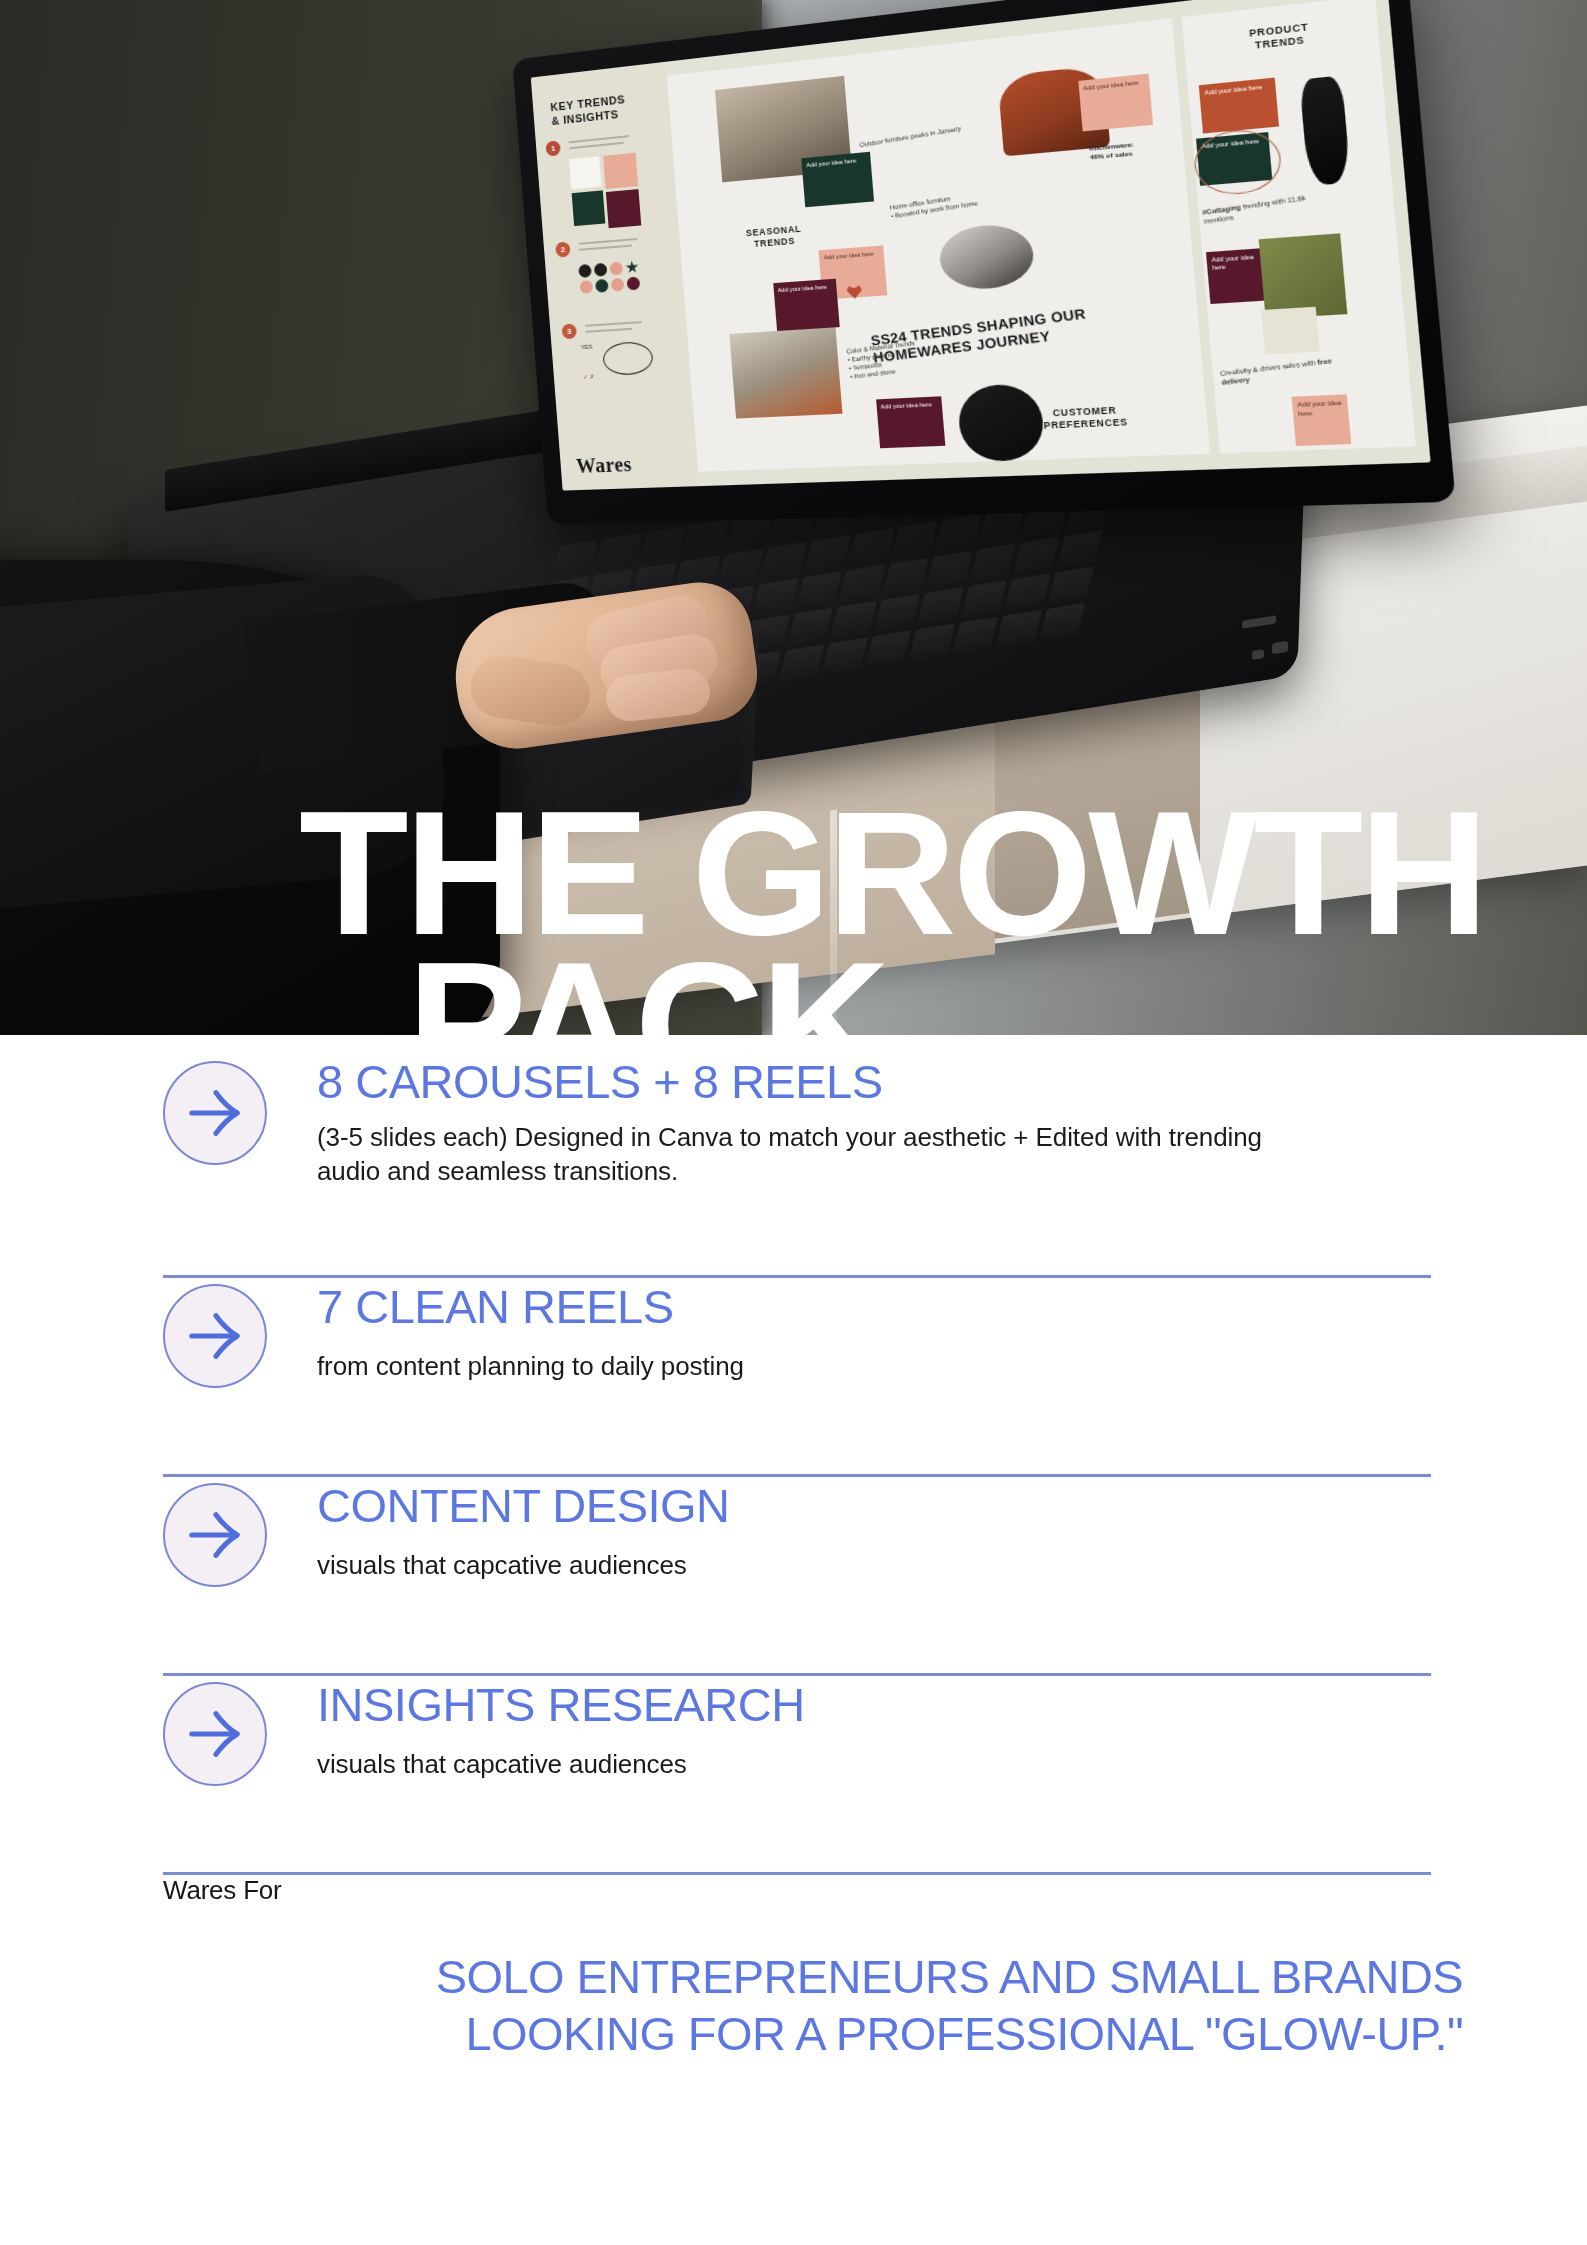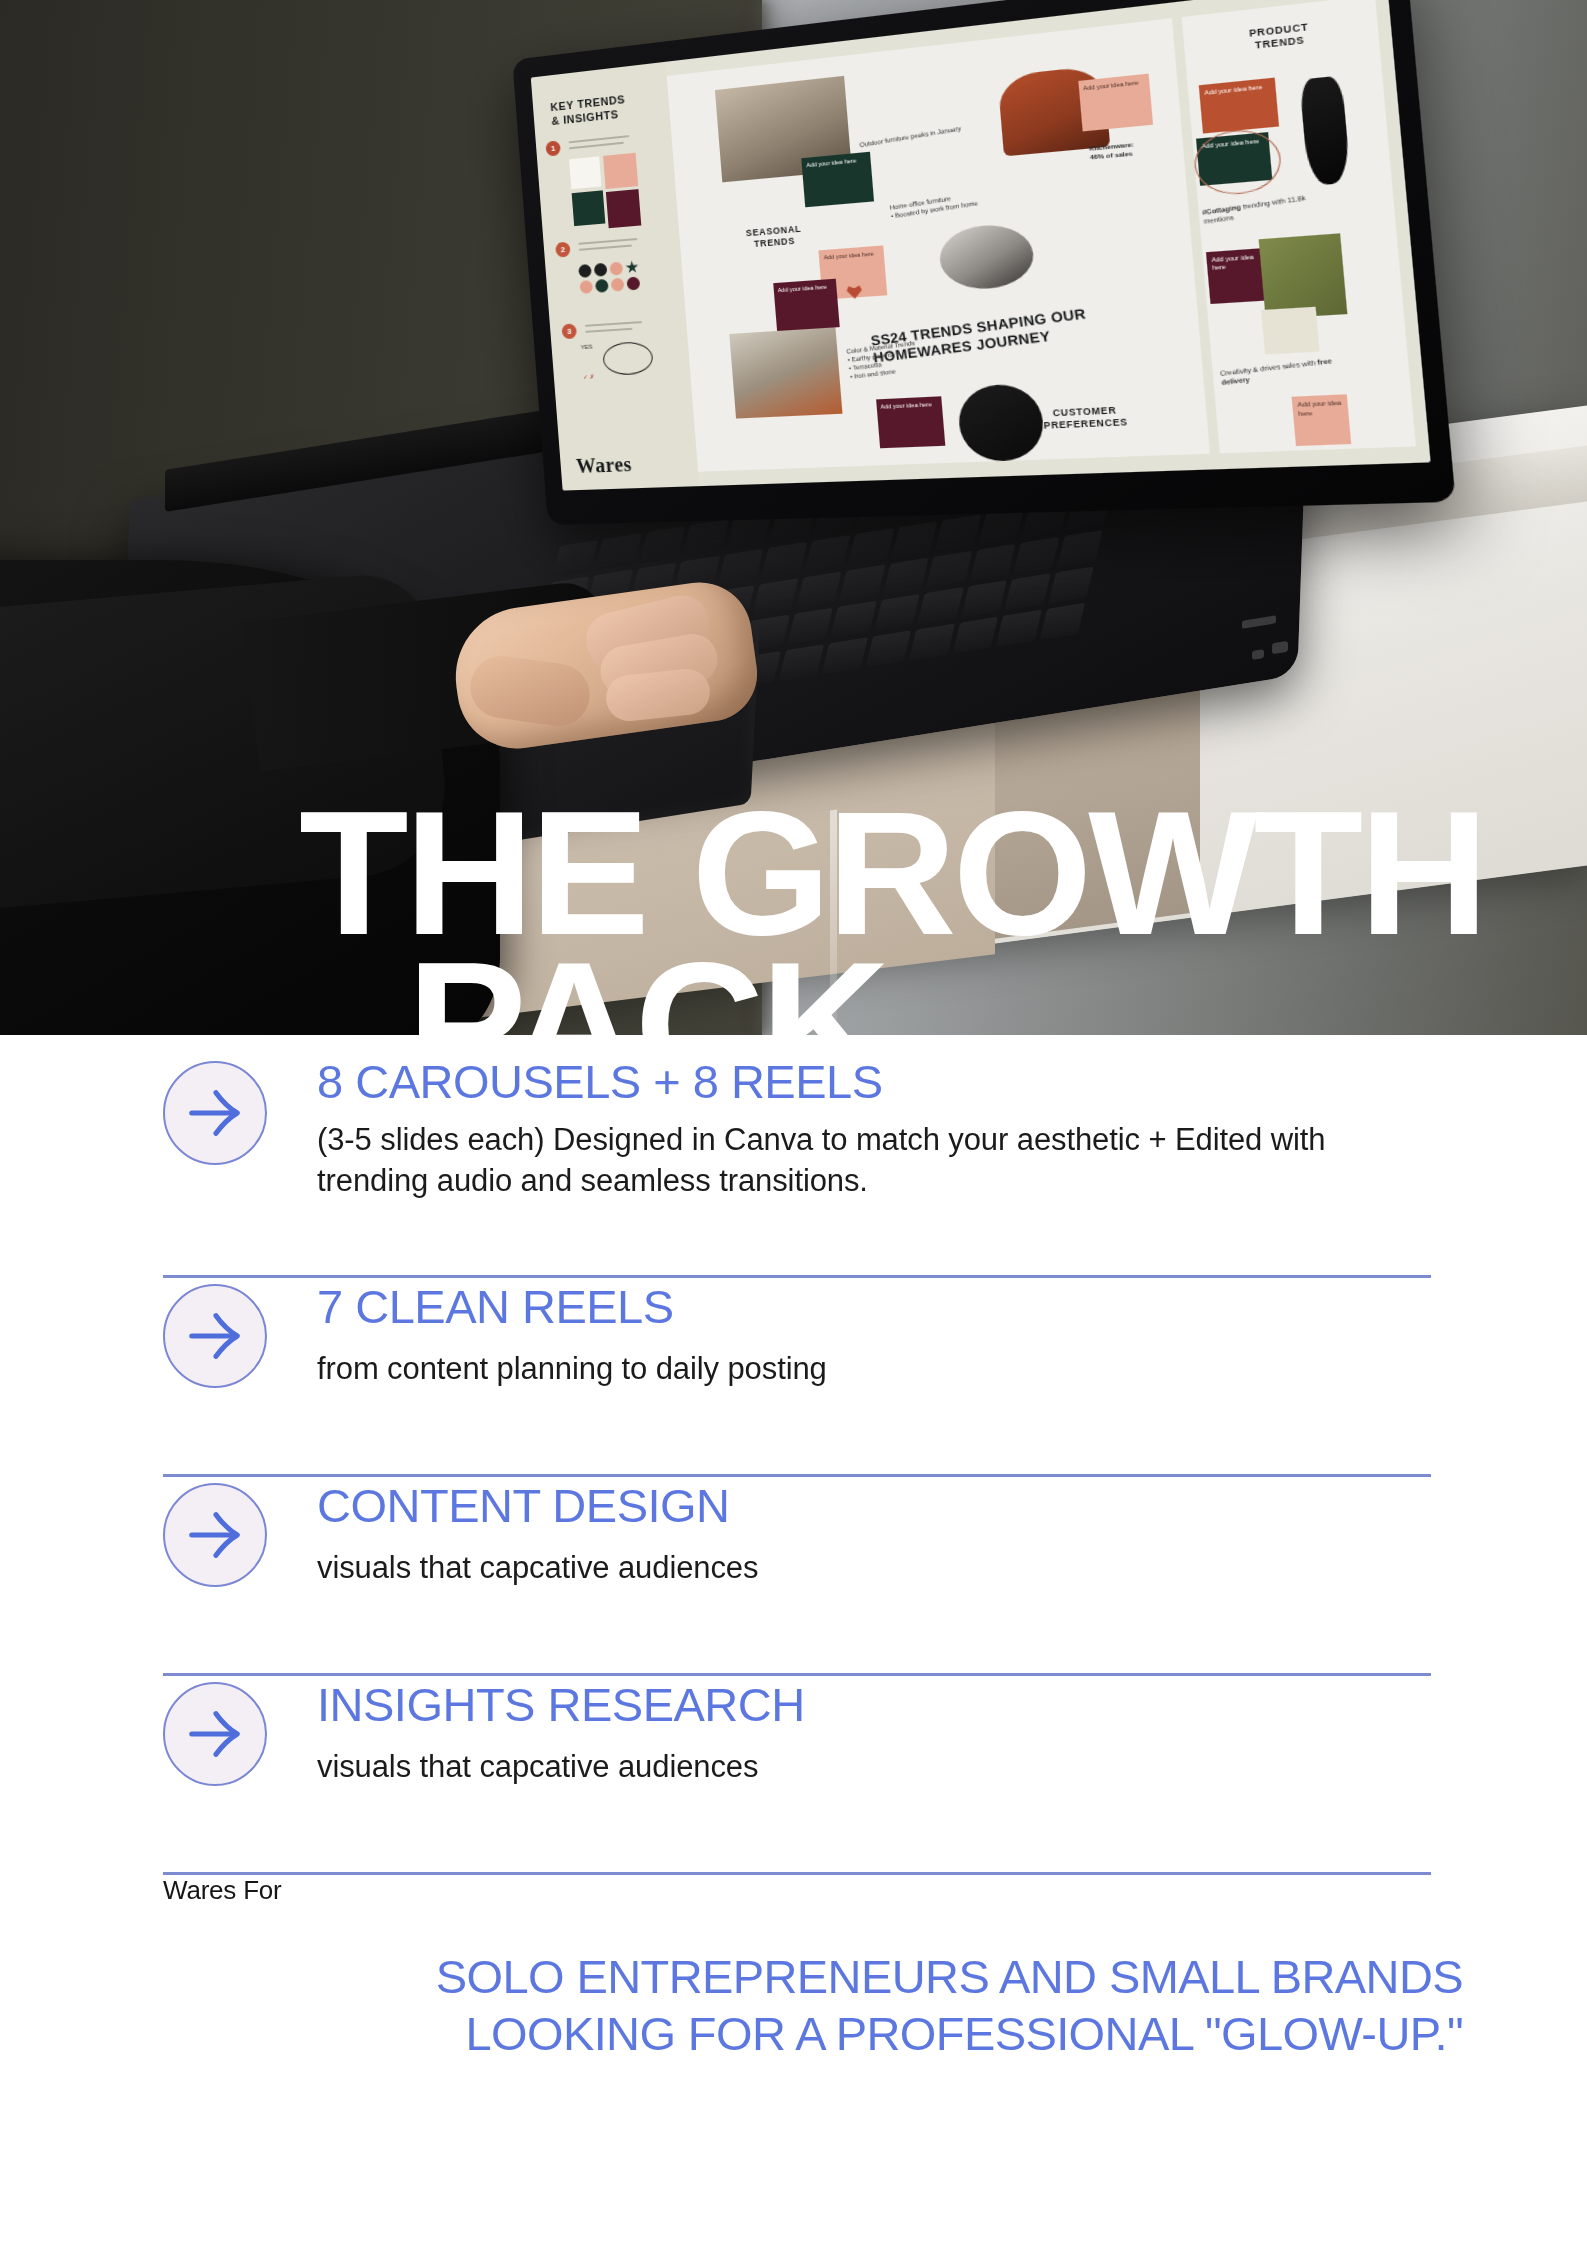--- a/index.html
+++ b/index.html
@@ -133,21 +133,21 @@
   
   .list{position:absolute;left:0;top:1055px;width:1587px;}
   .row{position:relative;display:flex;align-items:flex-start;padding:0 0 0 163px;box-sizing:border-box;}
   .ico{flex:0 0 auto;width:100px;height:100px;border-radius:50%;
     background:#f3eff4;border:2px solid #7b87d4;
     display:flex;align-items:center;justify-content:center;margin-top:6px;}
   .ico svg{width:62px;height:62px;display:block;}
   .rtxt{margin-left:50px;padding-top:4px;flex:1;}
   .rh{font-family:"Liberation Sans",sans-serif;font-weight:400;font-size:47px;
     letter-spacing:-.5px;color:#5c78e0;line-height:1.08;margin:0 0 12px 0;}
-  .rb{font-family:"Liberation Sans",sans-serif;font-weight:400;font-size:31px;
+  .rb{font-family:"Liberation Sans",sans-serif;font-weight:400;font-size:26px;
     line-height:1.32;color:#1b1b1b;margin:0;max-width:1010px;letter-spacing:-.1px;}
   .divider{height:3px;background:#7d8bd0;margin:0 0 0 163px;width:1268px;}
 
   .r1{height:220px;}
   .r2{height:196px;}
   .r3{height:196px;}
   .r4{height:196px;}
   .r1 .rtxt{padding-top:2px;}
   .r2 .rh,.r3 .rh,.r4 .rh{margin-bottom:16px;}
 

